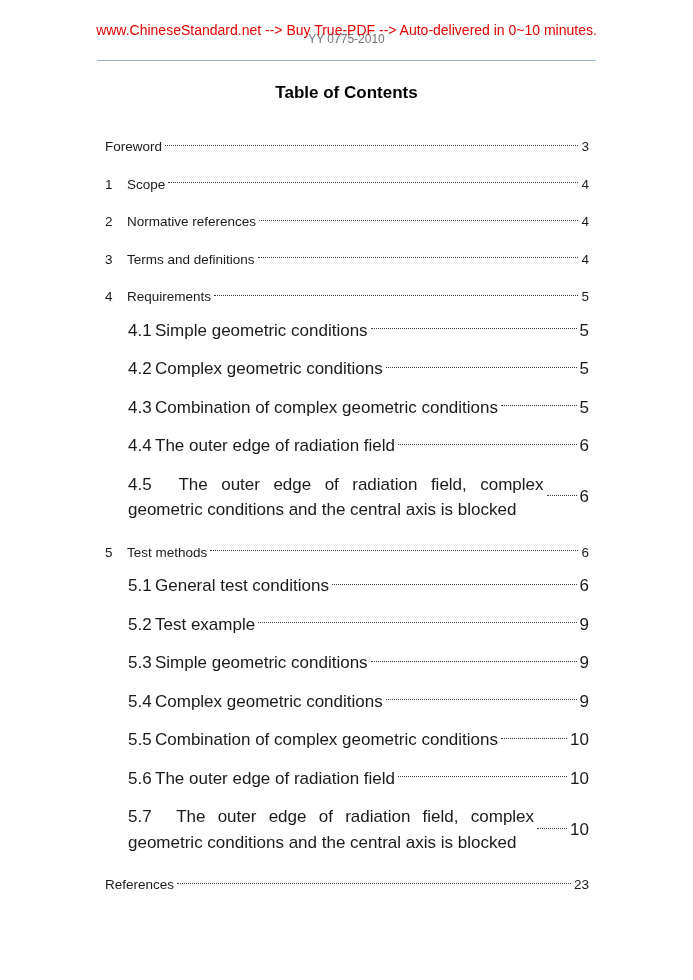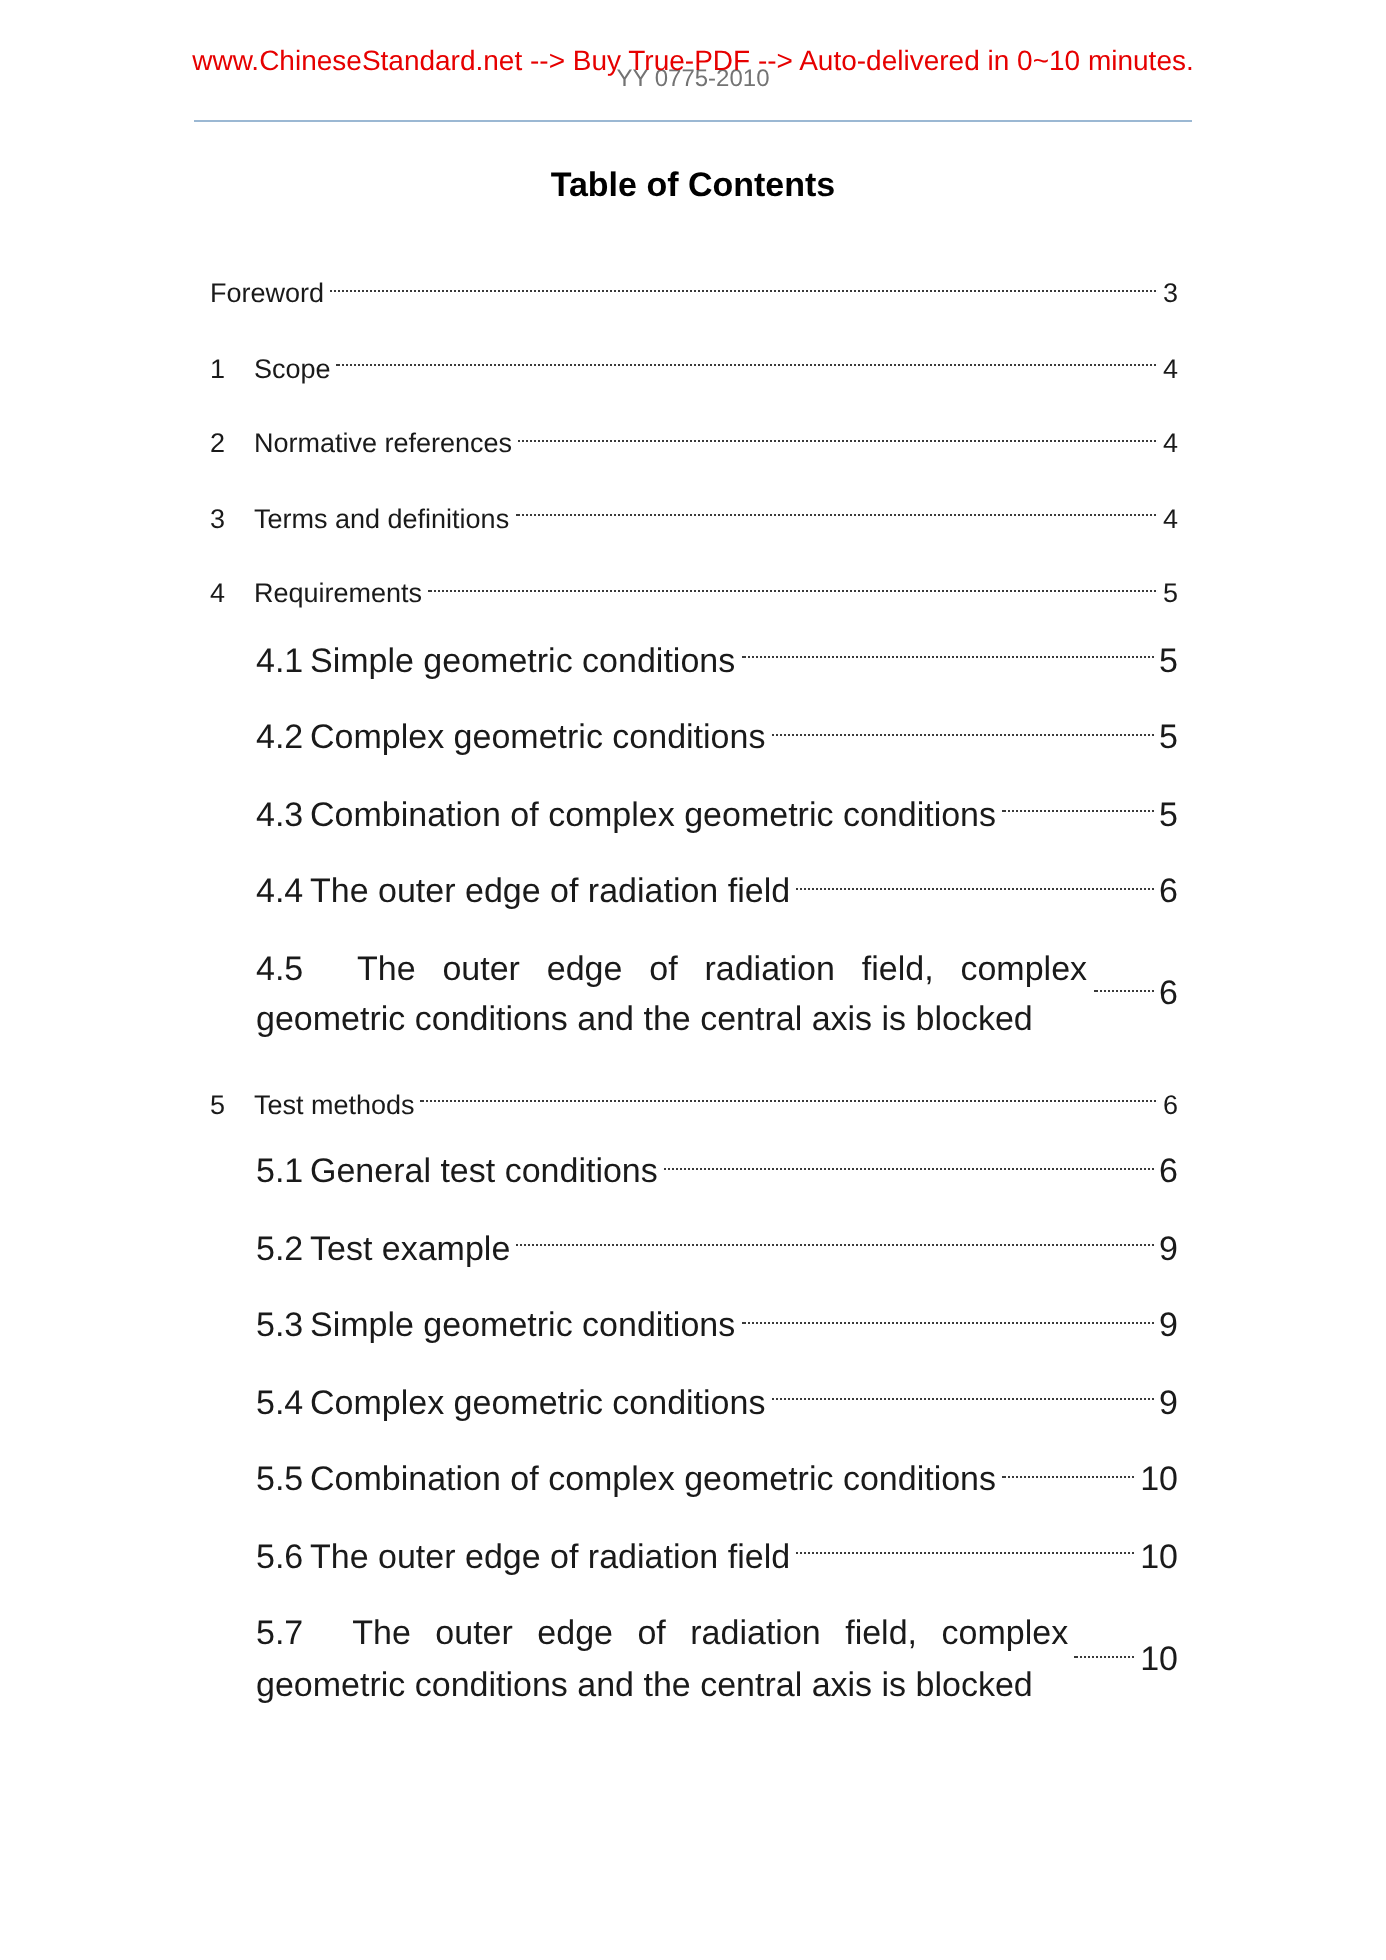--- a/index.html
+++ b/index.html
@@ -218,16 +218,22 @@
       <span class="label">The outer edge of radiation field</span>
       <span class="dots"></span>
       <span class="pg">10</span>
     </div>
       <div class="toc-row lvl2 wrap">
 
       <span class="label">5.7&nbsp;&nbsp;The outer edge of radiation field, complex geometric conditions and the central axis is blocked</span>
       <span class="dots"></span>
       <span class="pg">10</span>
     </div>
+      <div class="toc-row lvl0">
+
+      <span class="label">References</span>
+      <span class="dots"></span>
+      <span class="pg">23</span>
+    </div>
     </div>
 
 
 </div>
 
 </body></html>

